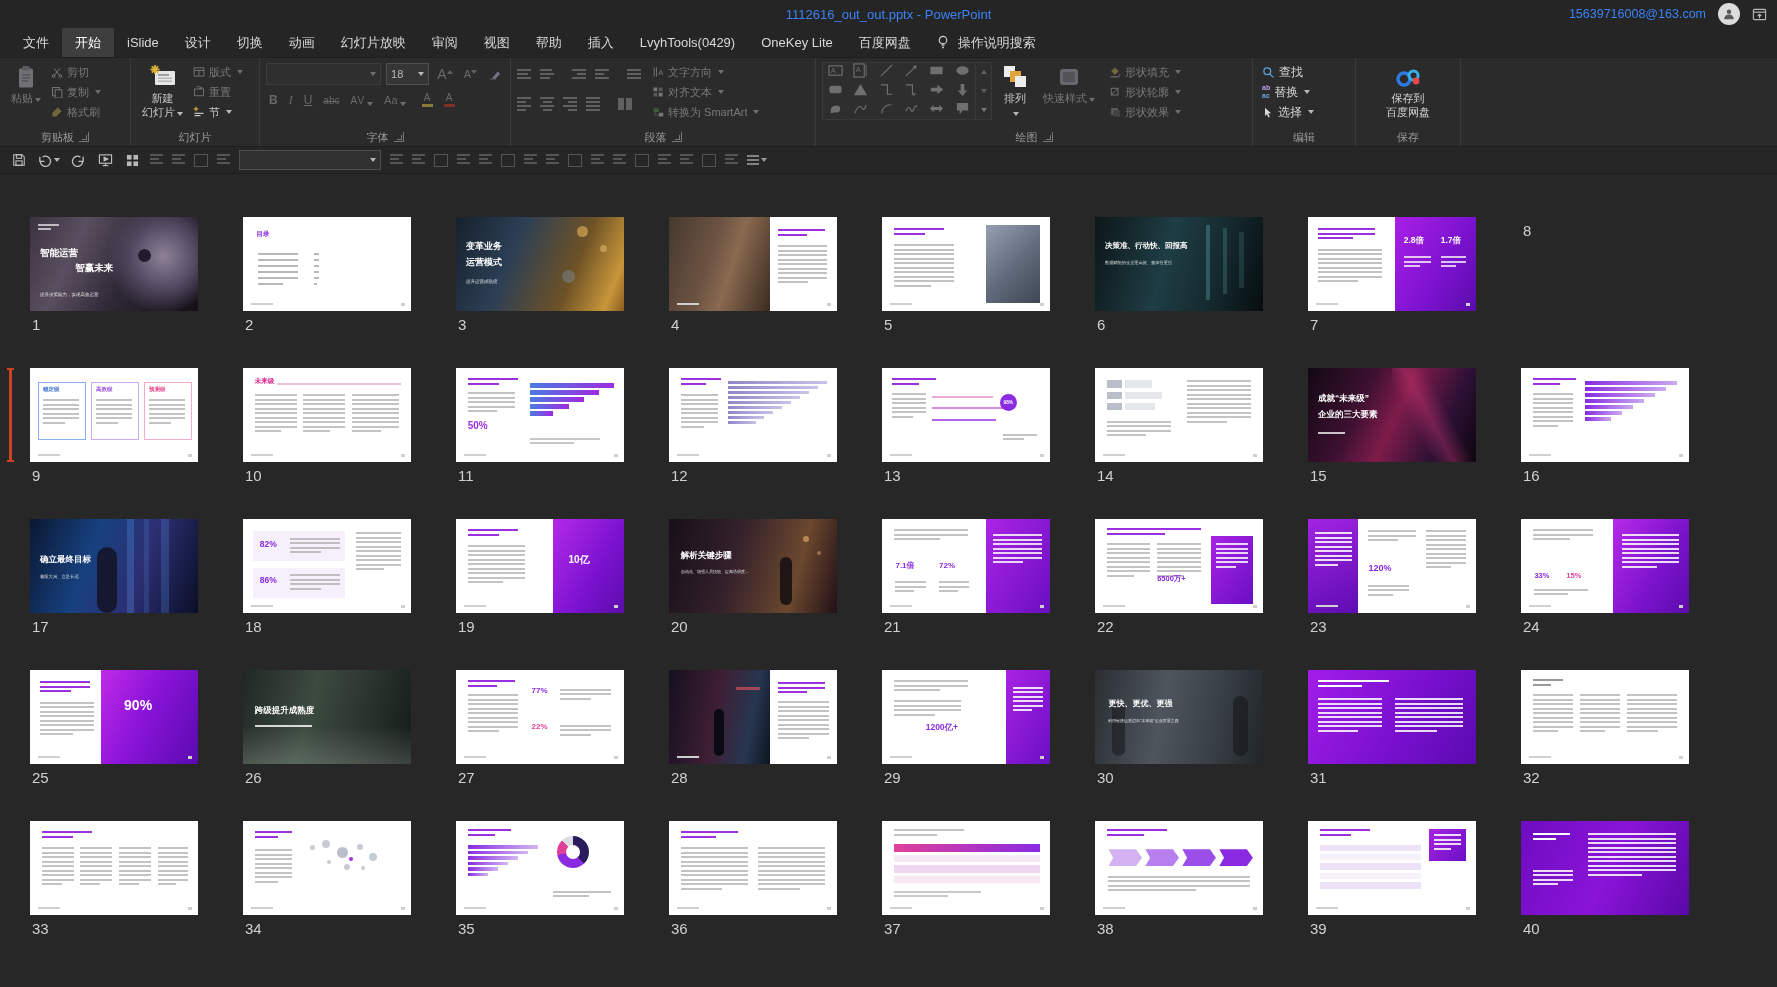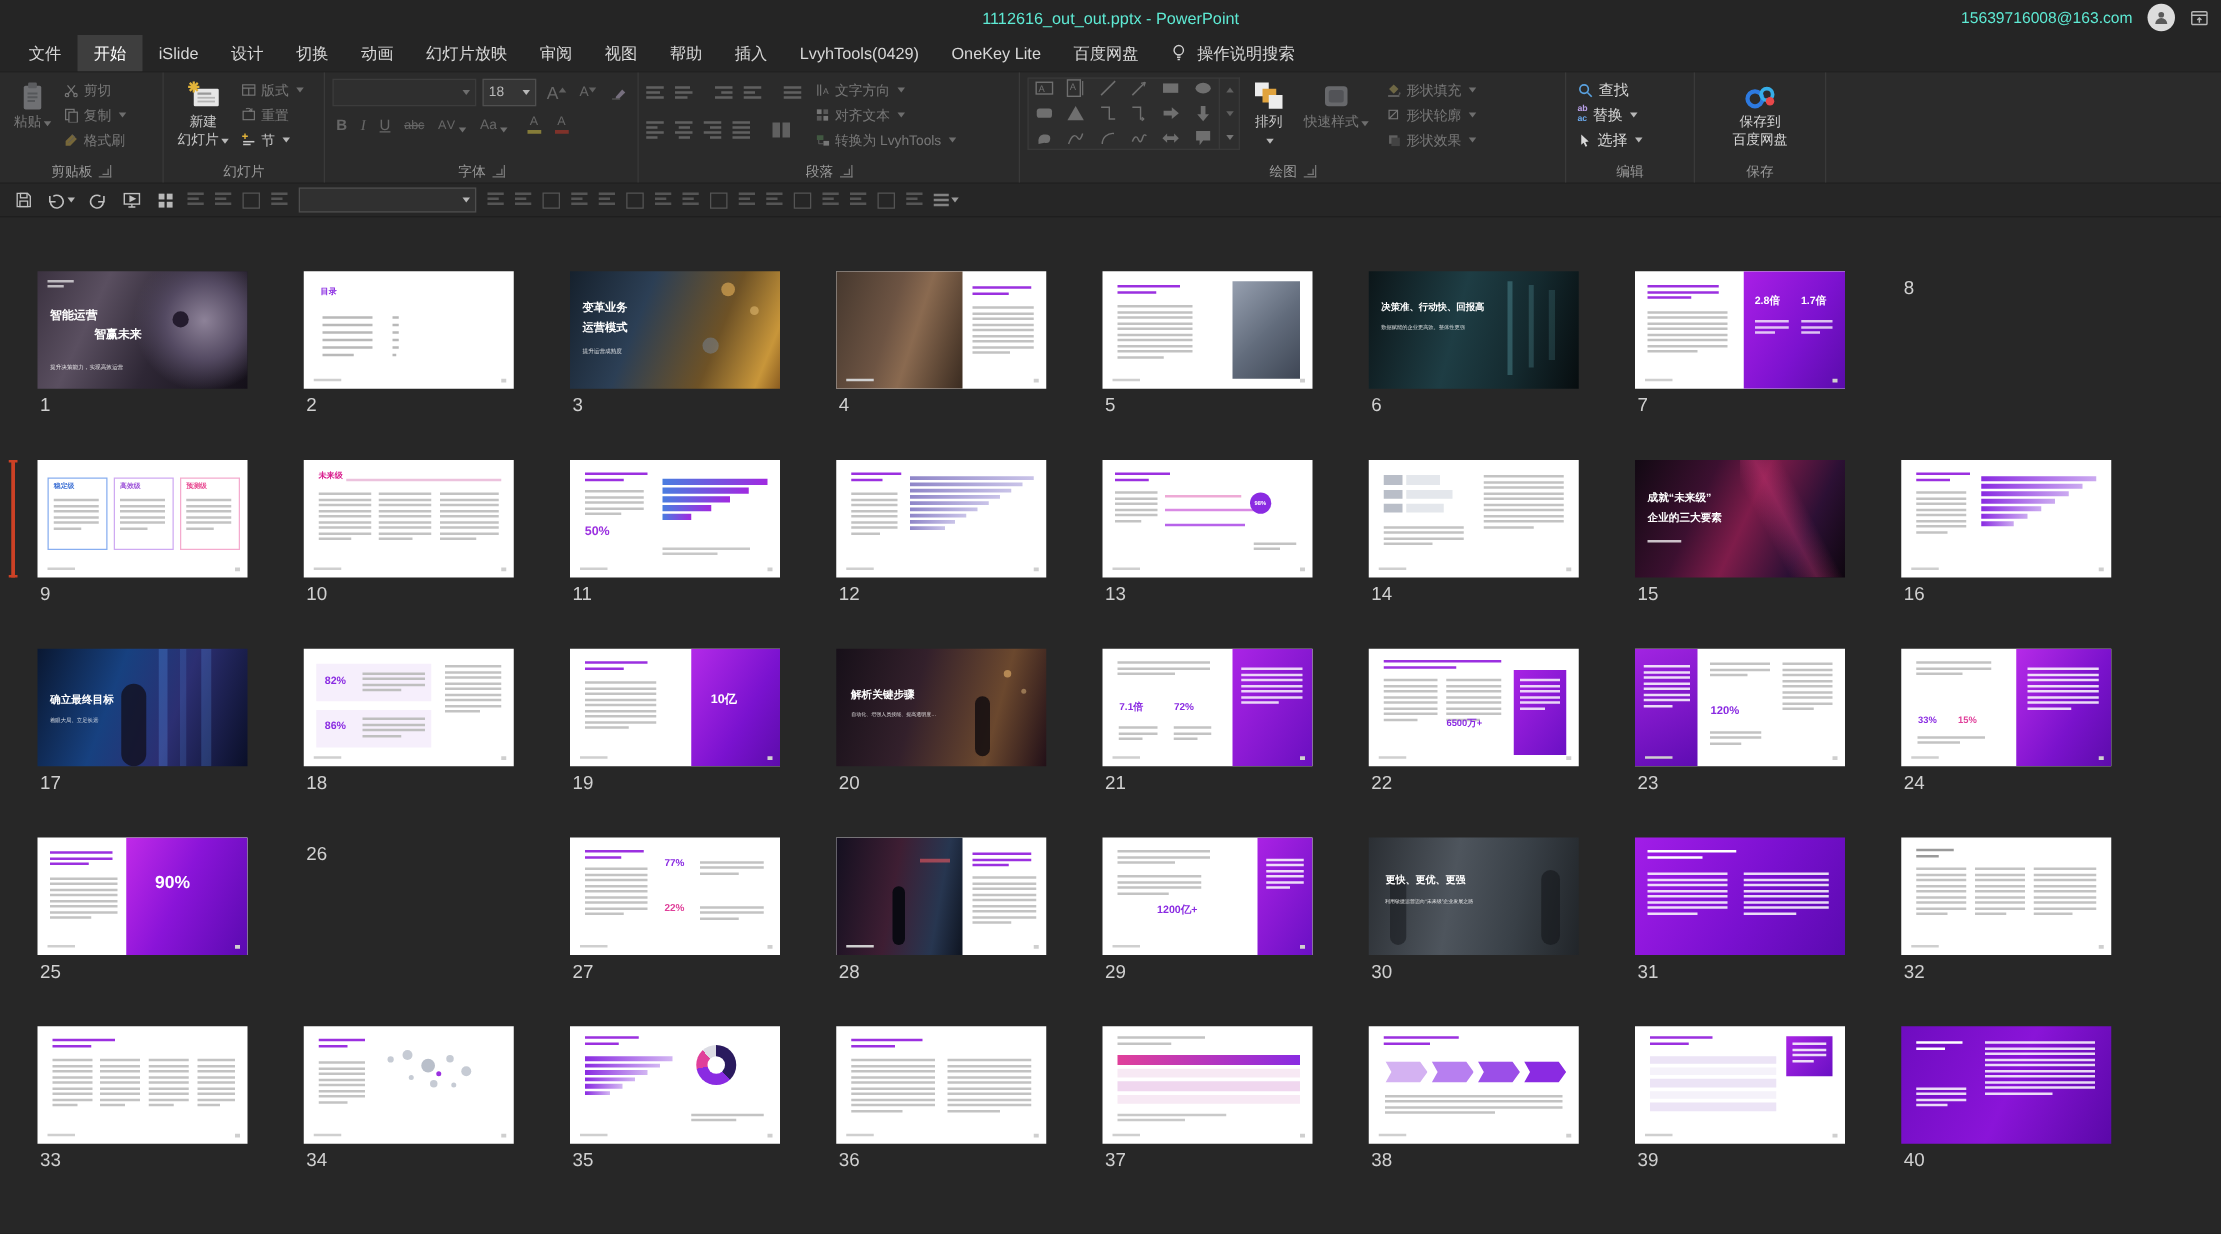--- a/index.html
+++ b/index.html
@@ -1,19 +1,19 @@
 <!DOCTYPE html>
 <html><head>
 <meta charset="utf-8">
 <style>
   html,body{margin:0;padding:0;background:#1a1a1a;}
   #app{position:relative;width:1777px;height:987px;background:#272727;overflow:hidden;
        font-family:"Liberation Sans","DejaVu Sans",sans-serif;-webkit-font-smoothing:antialiased;}
   
-  .titlebar{position:relative;height:28px;background:#252525;color:#5eead4;font-size:13px;padding-left:20px;}
+  .titlebar{position:relative;height:28px;background:#252525;color:#3b82f6;font-size:13px;padding-left:20px;}
   .tb-title{position:absolute;left:0;right:0;top:0;height:28px;display:flex;align-items:center;justify-content:center;}
   .tb-right{position:absolute;right:10px;top:0;height:28px;display:flex;align-items:center;gap:12px;}
   .avatar{width:22px;height:22px;border-radius:50%;background:#dcdcdc;display:flex;align-items:center;justify-content:center;}
   
   .tabsbar{height:29px;background:#252525;display:flex;align-items:stretch;padding-left:10px;border-bottom:1px solid #202020;}
   .tab{display:flex;align-items:center;padding:0 13px;font-size:13px;color:#d8d8d8;cursor:default;white-space:nowrap;}
   .tab.active{background:#3e3e3e;color:#ffffff;}
   .tab-search{display:flex;align-items:center;gap:8px;padding:0 12px;color:#d8d8d8;font-size:13px;}
   
   .ribbon{height:88px;background:#2b2b2b;display:flex;align-items:stretch;border-bottom:1px solid #1e1e1e;}
@@ -347,21 +347,21 @@
               </svg>
             <span>对齐文本</span>
               <span class="car"></span>
           </div>
           <div class="smallbtn dis">
             <svg width="12" height="12" viewBox="0 0 16 16">
                 <path d="M2 3 L9 3 L9 8 L2 8 Z" fill="#5a8a5a"></path>
                 <rect x="9" y="9" width="6" height="5" fill="#c8c8c8"></rect>
                 <path d="M4 8 L4 12 L9 12" stroke="#9a9a9a" fill="none"></path>
               </svg>
-            <span>转换为 LvyhTools</span>
+            <span>转换为 SmartArt</span>
               <span class="car"></span>
           </div>
         </div>
       </div>
       <div class="rg-label">
           <span>段落</span>
           <span class="launcher"></span>
         </div>
     </div>
 
@@ -1302,20 +1302,27 @@
               <div style="height: 2px; background: rgb(195, 195, 195); margin-bottom: 2.5px; width: 62%;"></div>
             </div>
             <div class="t-abs" style="left: 42%; top: 0%; width: 58%; height: 100%; background: linear-gradient(115deg, rgb(192, 42, 232) 0%, rgb(138, 20, 216) 45%, rgb(90, 10, 176) 100%);"></div>
             <div class="t-abs" style="left: 56%; top: 30%; color: rgb(255, 255, 255); font-weight: 700; font-size: 14px;">90%</div>
             <div class="t-abs" style="left: 5%; top: 92%; width: 13%; height: 2%; background: rgb(207, 207, 207);"></div>
             <div class="t-abs" style="left: 94%; top: 92%; width: 2.5%; height: 2.5%; background: rgb(207, 207, 207);"></div>
           </div>
           <div class="num">25</div>
         </div>
         <div class="cell">
+          <div class="thumb" style="background: linear-gradient(105deg, rgb(32, 40, 35) 0%, rgb(60, 74, 64) 40%, rgb(40, 50, 43) 72%, rgb(20, 26, 22) 100%);">
+            <div class="t-abs" style="left: 0%; top: 58%; width: 100%; height: 42%; background: linear-gradient(rgba(0, 0, 0, 0), rgba(205, 215, 208, 0.22));"></div>
+            <div class="t-abs" style="left: 7%; top: 38%; color: rgb(255, 255, 255); font-weight: 700; font-size: 8.5px;">跨级提升成熟度</div>
+            <div class="t-abs" style="left: 7%; top: 58%; width: 34%;">
+              <div style="height: 2px; background: rgba(255, 255, 255, 0.8); margin-bottom: 2.5px;"></div>
+            </div>
+          </div>
           <div class="num">26</div>
         </div>
         <div class="cell">
           <div class="thumb">
             <div class="t-abs" style="left: 7%; top: 11%; width: 28%;">
               <div style="height: 2px; background: rgb(155, 48, 224); margin-bottom: 2.5px;"></div>
               <div style="height: 2px; background: rgb(155, 48, 224); margin-bottom: 2.5px; width: 62%;"></div>
             </div>
             <div class="t-abs" style="left: 7%; top: 26%; width: 30%;">
               <div style="height: 2px; background: rgb(195, 195, 195); margin-bottom: 2.5px;"></div>

